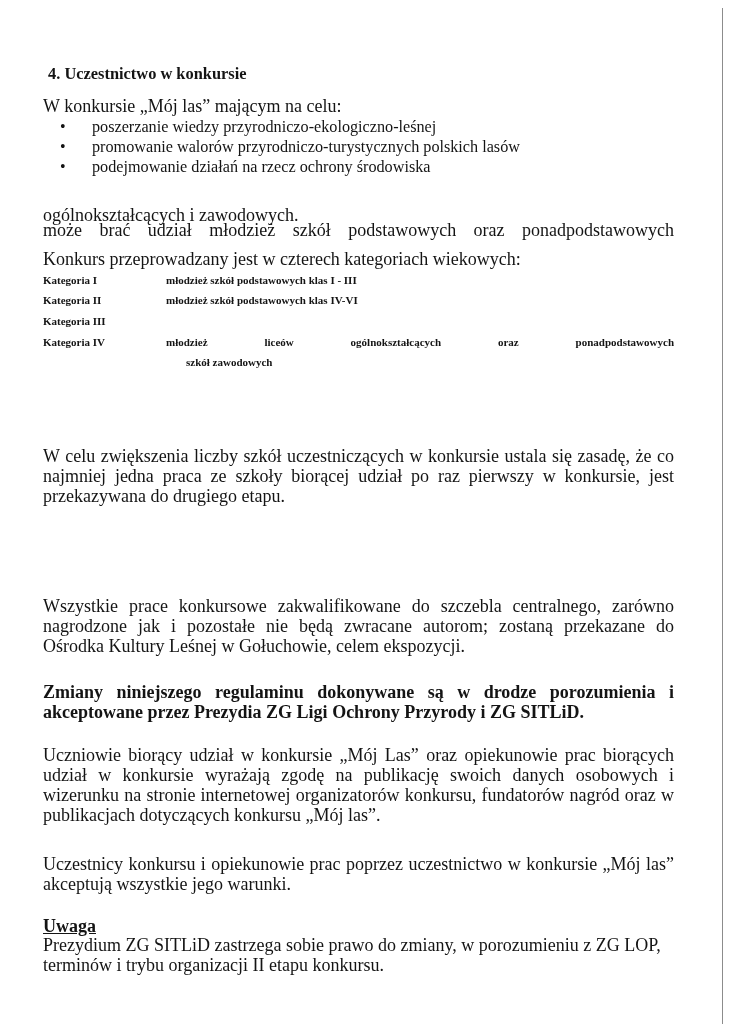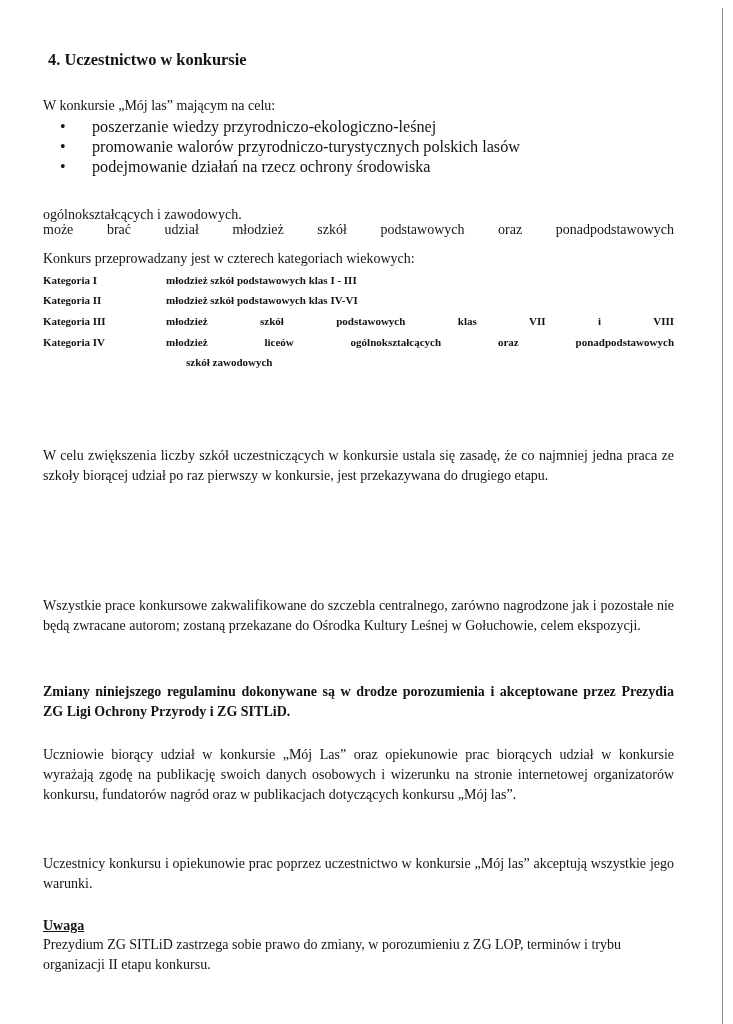--- a/index.html
+++ b/index.html
@@ -2,41 +2,41 @@
 <html><head>
   <meta charset="utf-8">
   <style>
     html, body { margin: 0; padding: 0; }
     body {
       width: 733px; height: 1024px; background: #ffffff; position: relative; overflow: hidden;
       font-family: "Liberation Serif", "DejaVu Serif", serif; color: #141414;
     }
     .page { position: absolute; left: 0; top: 0; width: 733px; height: 1024px; }
     .edge-line { position: absolute; left: 722px; top: 8px; width: 1px; height: 1016px; background: #8c8c8c; }
-    .txt { position: absolute; left: 43px; width: 631px; font-size: 14px; line-height: 20px; }
+    .txt { position: absolute; left: 43px; width: 631px; font-size: 18px; line-height: 20px; }
     .just { text-align: justify; text-align-last: left; }
     .just1 { text-align: justify; text-align-last: justify; }
     .b { font-weight: bold; }
     .h { position: absolute; left: 48px; font-size: 16.4px; font-weight: bold; line-height: 20px; }
     ul.bul { position: absolute; left: 60px; margin: 0; padding: 0; list-style: none; font-size: 16.2px; line-height: 20px; }
     ul.bul li { position: relative; padding-left: 32px; }
     ul.bul li::before { content: "•"; position: absolute; left: 0; font-size: 16px; }
     .cat-row { position: absolute; left: 43px; width: 631px; font-size: 11px; line-height: 20px; font-weight: bold; display: flex; }
     .cat-name { width: 123px; flex: none; }
     .cat-desc { flex: 1; text-align: justify; text-align-last: justify; }
     .cat-desc.last { text-align-last: left; }
     .u { text-decoration: underline; }
   </style>
 </head>
 <body>
 
 <div class="page">
   <div class="edge-line"></div>
 
-  <div class="h" style="top:50px;text-align:right;">4. Uczestnictwo w konkursie</div>
+  <div class="h" style="top:64px;text-align:right;">4. Uczestnictwo w konkursie</div>
 
   <div class="txt" style="top:96px;">W konkursie „Mój las” mającym na celu:</div>
 
   <ul class="bul" style="top:117px;">
     <li>poszerzanie wiedzy przyrodniczo-ekologiczno-leśnej</li>
     <li>promowanie walorów przyrodniczo-turystycznych polskich lasów</li>
     <li>podejmowanie działań na rzecz ochrony środowiska</li>
   </ul>
 
   <div class="txt just1" style="top:184px;margin-top:36px;">może brać udział młodzież szkół podstawowych oraz ponadpodstawowych</div>
@@ -47,21 +47,20 @@
   <div class="cat-row" style="top:270px;">
     <span class="cat-name">Kategoria I</span>
     <span class="cat-desc last">młodzież szkół podstawowych klas I - III</span>
   </div>
   <div class="cat-row" style="top:290px;">
     <span class="cat-name">Kategoria II</span>
     <span class="cat-desc last">młodzież szkół podstawowych klas IV-VI</span>
   </div>
   <div class="cat-row" style="top:311px;">
     <span class="cat-name">Kategoria III</span>
-    <span class="cat-desc">młodzież szkół podstawowych klas VII i VIII</span>
   </div>
   <div class="cat-row" style="top:332px;">
     <span class="cat-name">Kategoria IV</span>
     <span class="cat-desc">młodzież liceów ogólnokształcących oraz ponadpodstawowych</span>
   </div>
   <div class="cat-row" style="top:352px;gap:20px;">
     <span class="cat-name"></span>
     <span class="cat-desc last">szkół zawodowych</span>
   </div>
 

